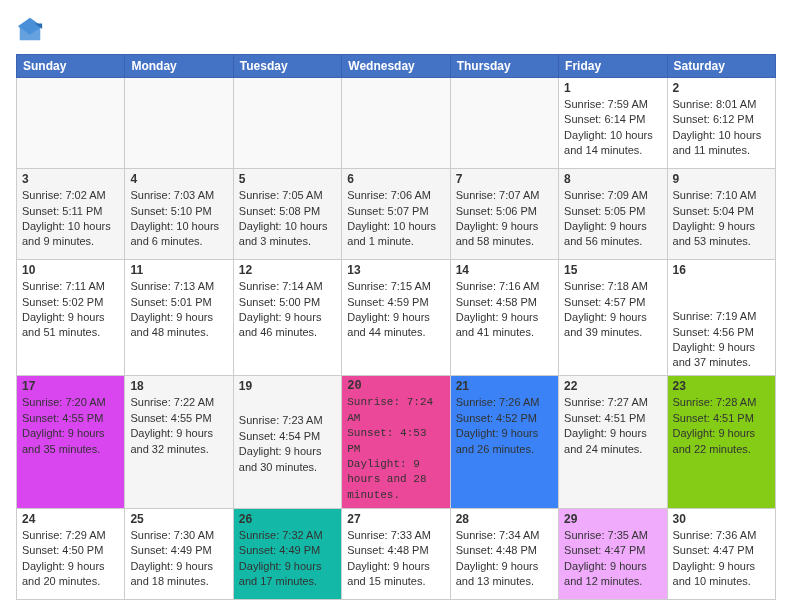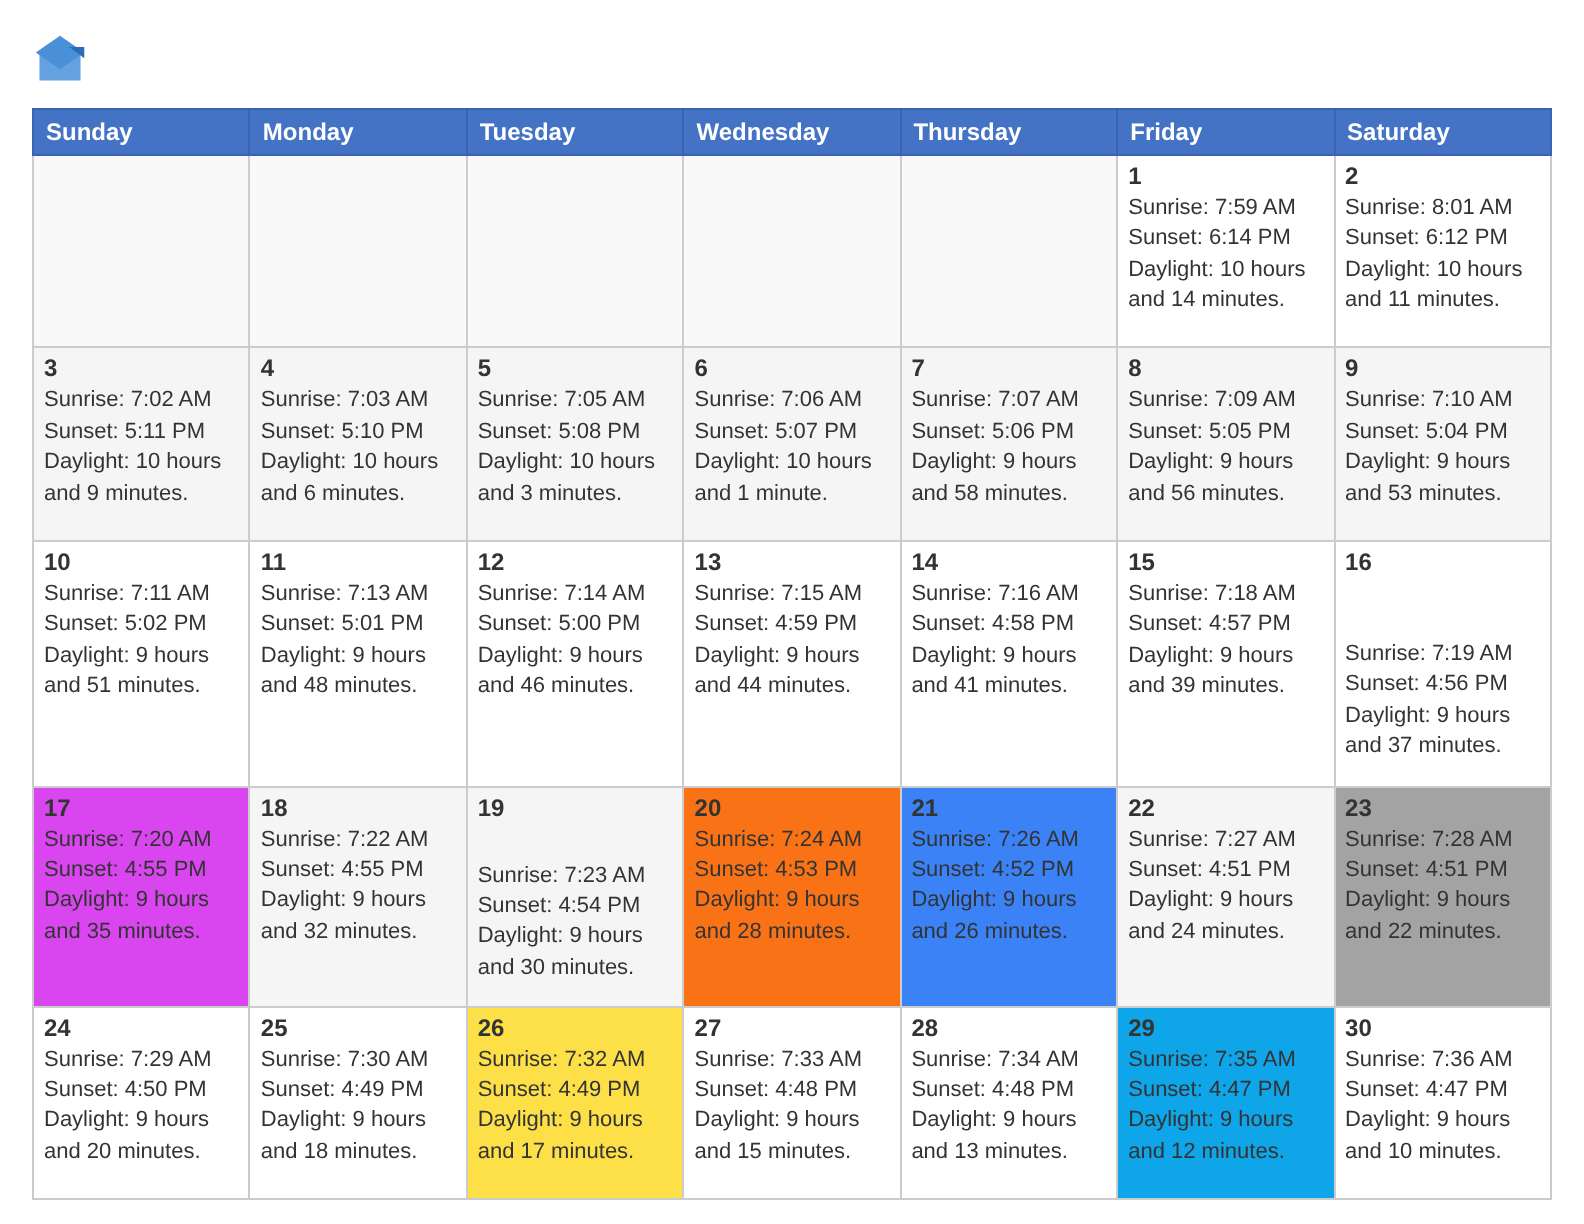--- a/index.html
+++ b/index.html
@@ -245,77 +245,77 @@
             <div class="day-info" style="white-space: pre-line;">Sunrise: 7:22 AM
 Sunset: 4:55 PM
 Daylight: 9 hours and 32 minutes.</div>
           </td>
           <td style="background: rgb(245, 245, 245);">
             <span class="day-num">19</span>
             <div class="day-info" style="white-space: pre-line; margin-top: 20px;">Sunrise: 7:23 AM
 Sunset: 4:54 PM
 Daylight: 9 hours and 30 minutes.</div>
           </td>
-          <td style="background: #f97316;">
+          <td style="background: #ec4899; font-family: Liberation Mono, monospace;">
             <span class="day-num">20</span>
             <div class="day-info" style="white-space: pre-line;">Sunrise: 7:24 AM
 Sunset: 4:53 PM
 Daylight: 9 hours and 28 minutes.</div>
           </td>
           <td style="background: #3b82f6;">
             <span class="day-num">21</span>
             <div class="day-info" style="white-space: pre-line;">Sunrise: 7:26 AM
 Sunset: 4:52 PM
 Daylight: 9 hours and 26 minutes.</div>
           </td>
           <td style="background: rgb(245, 245, 245);">
             <span class="day-num">22</span>
             <div class="day-info" style="white-space: pre-line;">Sunrise: 7:27 AM
 Sunset: 4:51 PM
 Daylight: 9 hours and 24 minutes.</div>
           </td>
-          <td style="background: #a3a3a3; margin-top: 22px;">
+          <td style="background: #84cc16; margin-top: 22px;">
             <span class="day-num">23</span>
             <div class="day-info" style="white-space: pre-line;">Sunrise: 7:28 AM
 Sunset: 4:51 PM
 Daylight: 9 hours and 22 minutes.</div>
           </td>
         </tr>
         <tr>
           <td style="background: rgb(255, 255, 255);">
             <span class="day-num">24</span>
             <div class="day-info" style="white-space: pre-line;">Sunrise: 7:29 AM
 Sunset: 4:50 PM
 Daylight: 9 hours and 20 minutes.</div>
           </td>
           <td style="background: rgb(255, 255, 255);">
             <span class="day-num">25</span>
             <div class="day-info" style="white-space: pre-line;">Sunrise: 7:30 AM
 Sunset: 4:49 PM
 Daylight: 9 hours and 18 minutes.</div>
           </td>
-          <td style="background: #fde047;">
+          <td style="background: #14b8a6;">
             <span class="day-num">26</span>
             <div class="day-info" style="white-space: pre-line;">Sunrise: 7:32 AM
 Sunset: 4:49 PM
 Daylight: 9 hours and 17 minutes.</div>
           </td>
           <td style="background: rgb(255, 255, 255);">
             <span class="day-num">27</span>
             <div class="day-info" style="white-space: pre-line;">Sunrise: 7:33 AM
 Sunset: 4:48 PM
 Daylight: 9 hours and 15 minutes.</div>
           </td>
           <td style="background: rgb(255, 255, 255);">
             <span class="day-num">28</span>
             <div class="day-info" style="white-space: pre-line;">Sunrise: 7:34 AM
 Sunset: 4:48 PM
 Daylight: 9 hours and 13 minutes.</div>
           </td>
-          <td style="background: #0ea5e9;">
+          <td style="background: #f0abfc;">
             <span class="day-num">29</span>
             <div class="day-info" style="white-space: pre-line;">Sunrise: 7:35 AM
 Sunset: 4:47 PM
 Daylight: 9 hours and 12 minutes.</div>
           </td>
           <td style="background: rgb(255, 255, 255);">
             <span class="day-num">30</span>
             <div class="day-info" style="white-space: pre-line;">Sunrise: 7:36 AM
 Sunset: 4:47 PM
 Daylight: 9 hours and 10 minutes.</div>

